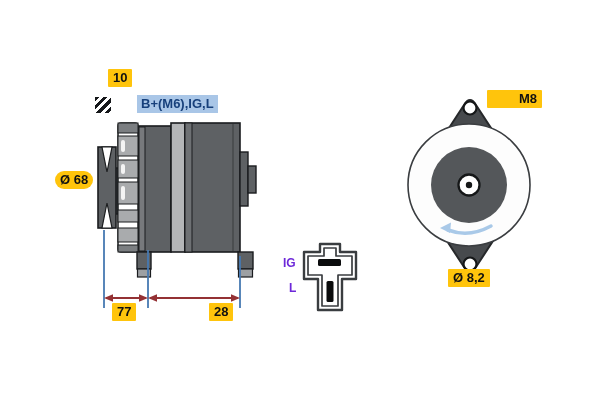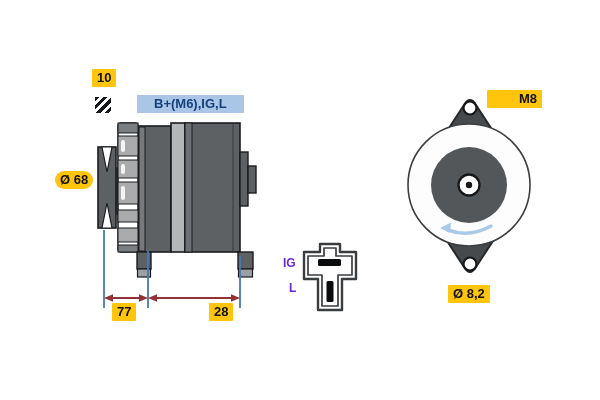--- a/index.html
+++ b/index.html
@@ -2,21 +2,21 @@
 <html><head>
 <meta charset="utf-8">
 <style>
   html,body{margin:0;padding:0;background:#fff;}
   .stage{position:relative;width:600px;height:400px;background:#ffffff;overflow:hidden;
          font-family:"Liberation Sans",sans-serif;}
   .stage svg{position:absolute;left:0;top:0;}
   .lbl{position:absolute;font-weight:bold;font-size:13px;line-height:18px;color:#111;
        white-space:nowrap;}
   .yellow{background:#FFC40C;padding:0 5px;border-radius:1px;}
-  .blue{background:#A9C6E7;color:#17407B;padding:0 17px;}
+  .blue{background:#A9C6E7;color:#17407B;padding:0 4px;}
   .plain{color:#6d28d9;font-size:12px;line-height:14px;}
   .hatch{position:absolute;left:95px;top:97px;width:16px;height:16px;
          background:repeating-linear-gradient(135deg,#15171a 0 3px,#ffffff 3px 6px);}
 </style>
 </head>
 <body>
 
 <div class="stage">
 
   <svg width="600" height="400" viewBox="0 0 600 400">
@@ -91,32 +91,32 @@
       <circle cx="469" cy="185" r="3.2" fill="#151718"></circle>
       <circle cx="470" cy="108" r="6.5" fill="#ffffff" stroke="#151718" stroke-width="2.2"></circle>
       <circle cx="470" cy="264" r="6.5" fill="#ffffff" stroke="#151718" stroke-width="2.2"></circle>
       <g>
         <path d="M 491,226 Q 469,238 448,230" fill="none" stroke="#A9C9E8" stroke-width="3.5" stroke-linecap="round"></path>
         <polygon points="440,228 451,222.5 450,233" fill="#A9C9E8"></polygon>
       </g>
     </g>
   </svg>
 
-  <div class="lbl yellow" style="left:92px;top:69px;">10</div>
+  <div class="lbl yellow" style="left:108px;top:69px;">10</div>
 
   <div class="hatch"></div>
 
   <div class="lbl blue" style="left:137px;top:95px;">B+(M6),IG,L</div>
 
   <div class="lbl yellow" style="left:55px;top:171px;border-radius:9px;">Ø 68</div>
 
   <div class="lbl yellow" style="left:112px;top:303px;">77</div>
 
   <div class="lbl yellow" style="left:209px;top:303px;">28</div>
 
   <div class="lbl plain" style="left:283px;top:256px;">IG</div>
 
   <div class="lbl plain" style="left:289px;top:281px;">L</div>
 
   <div class="lbl yellow" style="left:487px;top:90px;padding-left:32px;">M8</div>
 
-  <div class="lbl yellow" style="left:448px;top:285px;">Ø 8,2</div>
+  <div class="lbl yellow" style="left:448px;top:269px;">Ø 8,2</div>
 </div>
 
 </body></html>

